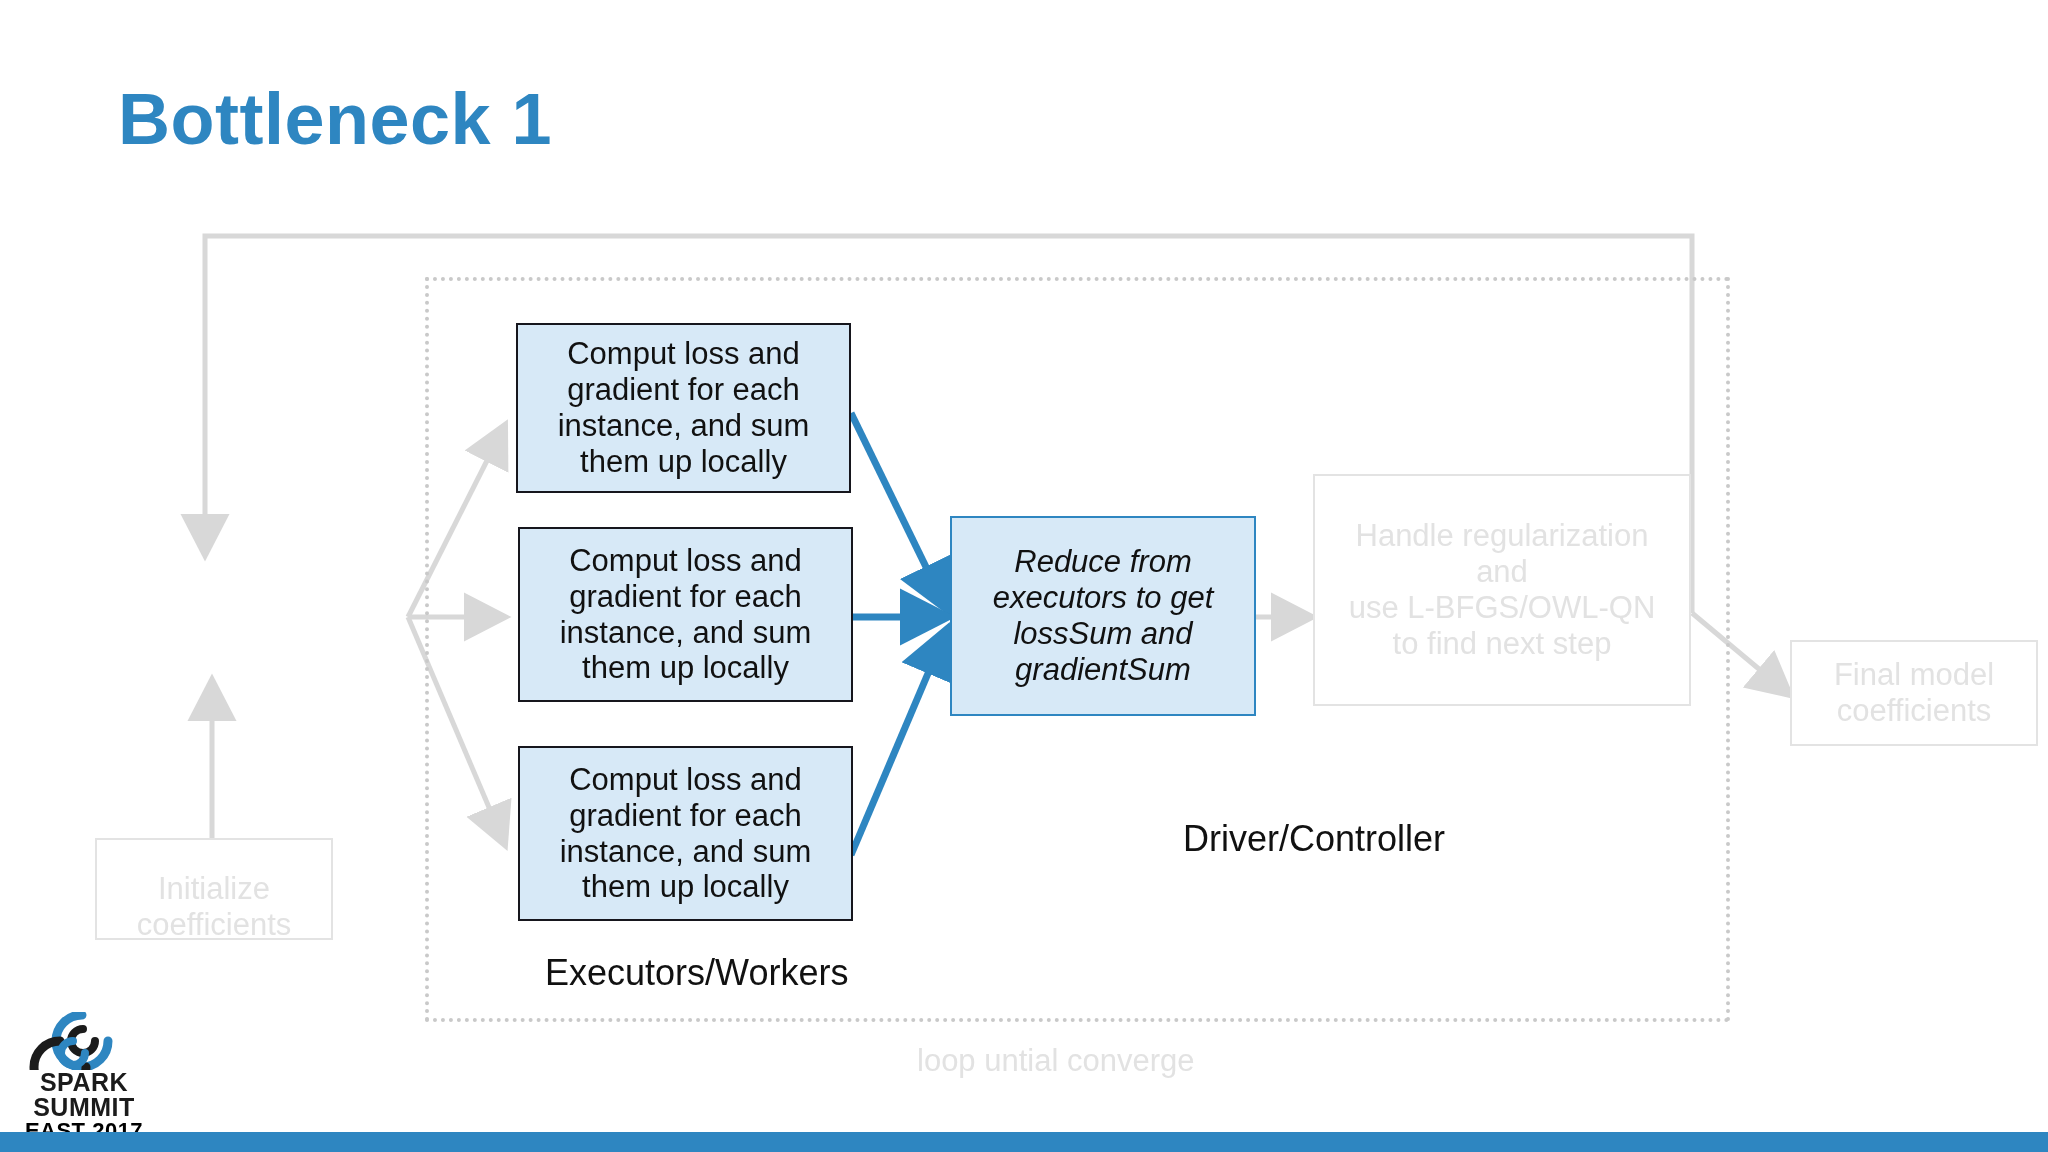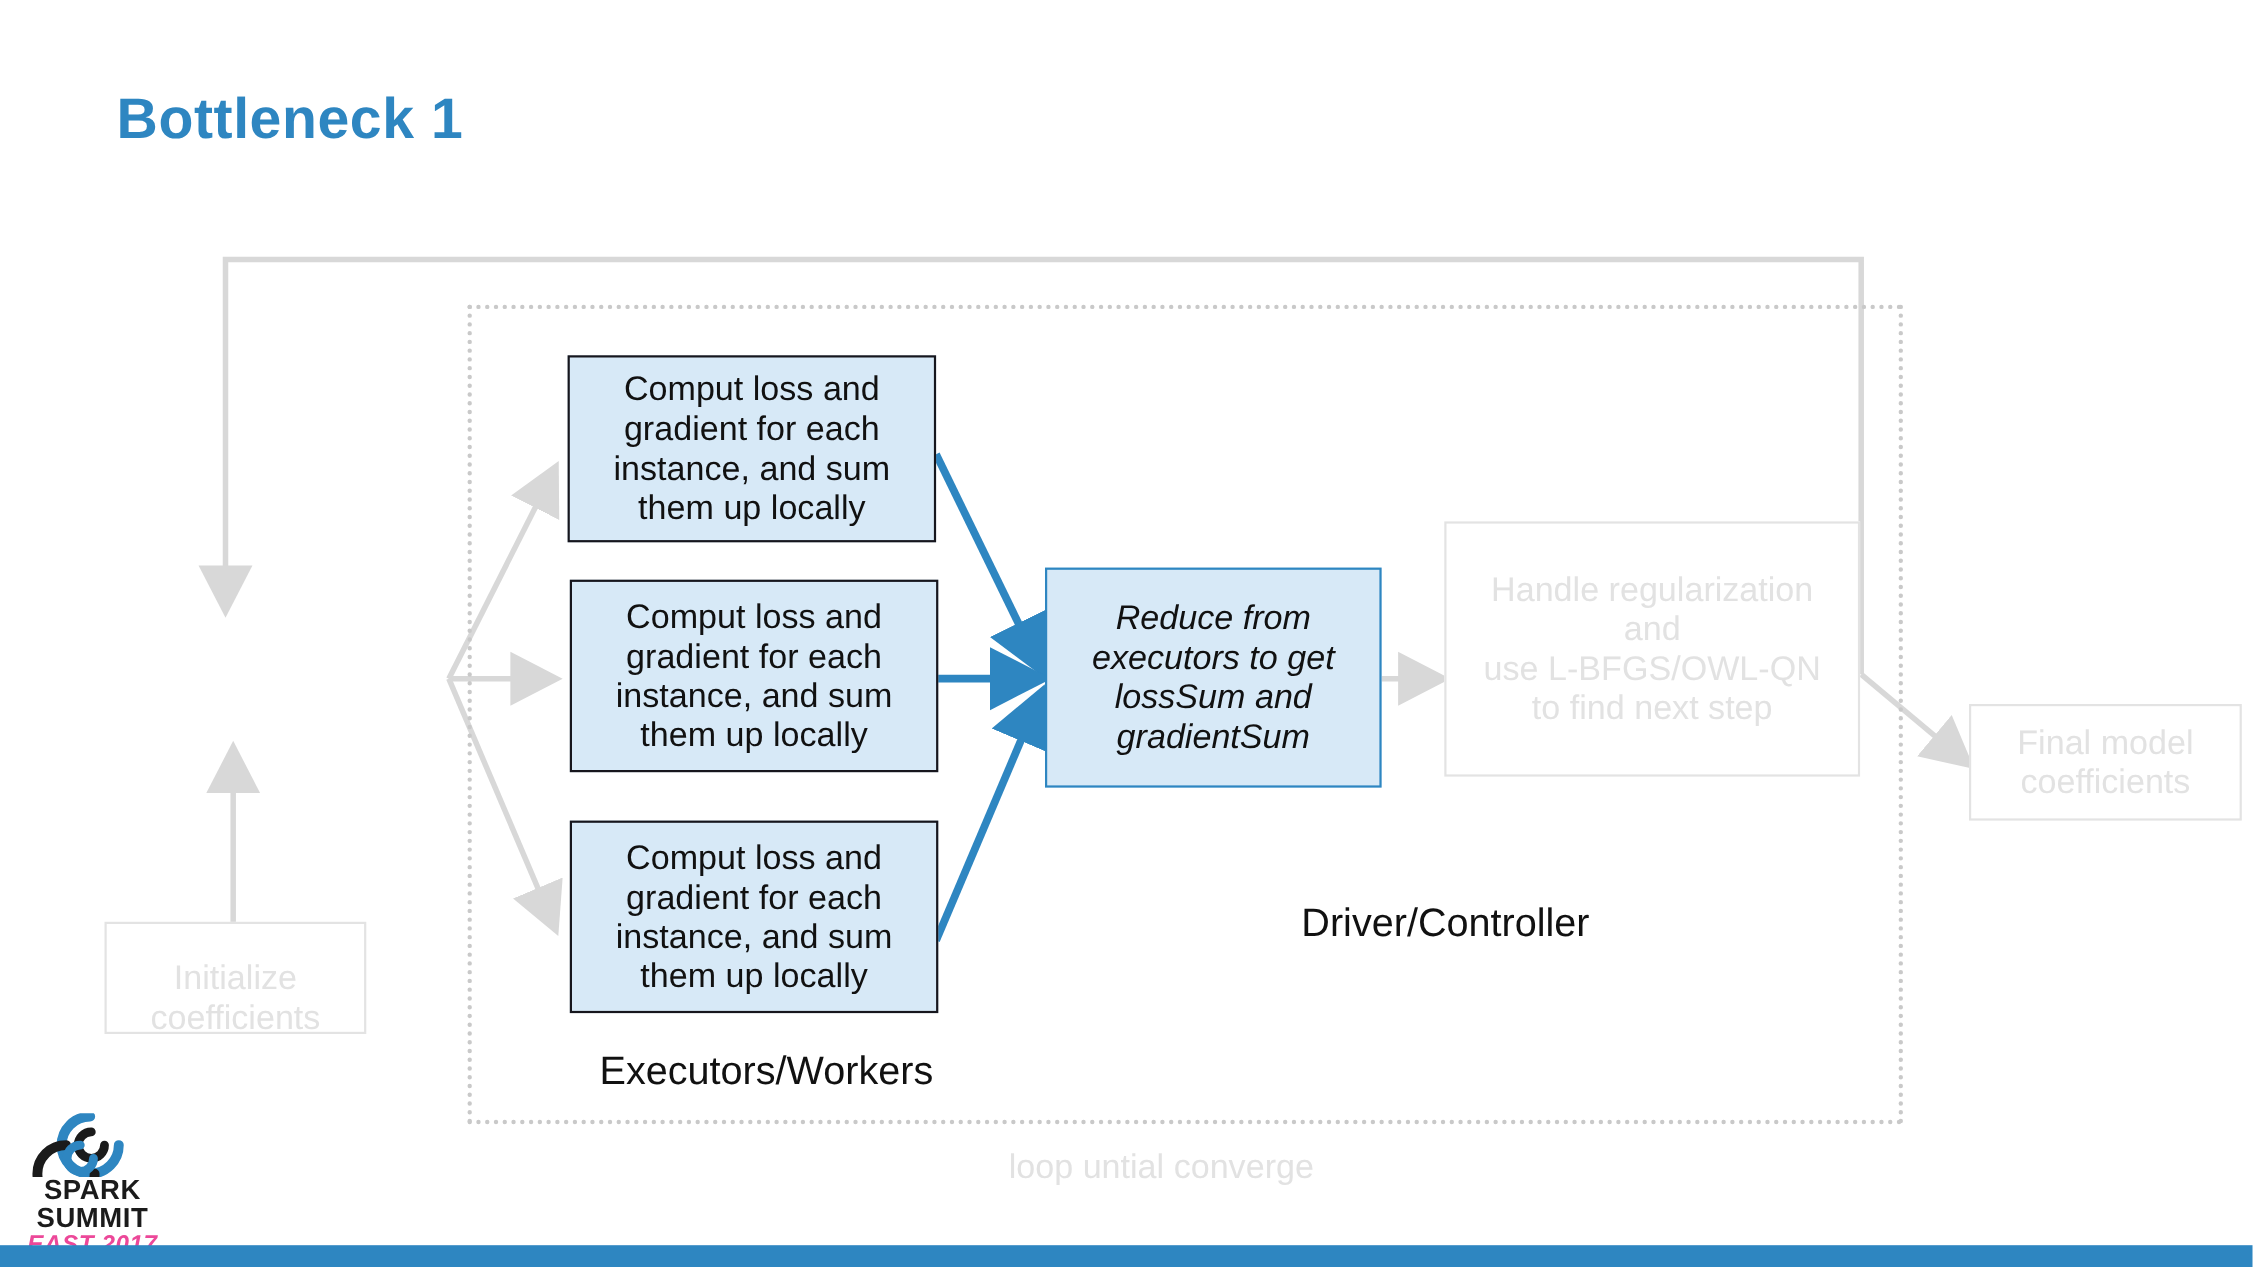--- a/index.html
+++ b/index.html
@@ -14,23 +14,23 @@
     position: relative;
     width: 2048px;
     height: 1152px;
     background: #ffffff;
     overflow: hidden;
   }
 
   
   #title {
     position: absolute;
-    left: 106px;
+    left: 118px;
     top: 78px;
-    font-size: 52px;
+    font-size: 72px;
     font-weight: bold;
     color: #2E86C1;
     letter-spacing: 0.5px;
     white-space: nowrap;
   }
 
   
   #wires {
     position: absolute;
     left: 0;
@@ -122,24 +122,23 @@
     text-align: center;
     font-weight: bold;
     letter-spacing: 0.5px;
   }
   #logo .l1, #logo .l2 {
     color: #1b1b1b;
     font-size: 25px;
     line-height: 0.98;
   }
   #logo .l3 {
-    color: #ec4899;
+    color: #000000;
     font-size: 22px;
     line-height: 1.05;
-    font-style: italic;
   }
 </style>
 </head>
 <body>
 
 <div id="slide">
 
   <div id="title">Bottleneck 1</div>
 
   <svg id="wires" viewBox="0 0 2048 1152" xmlns="http://www.w3.org/2000/svg">

